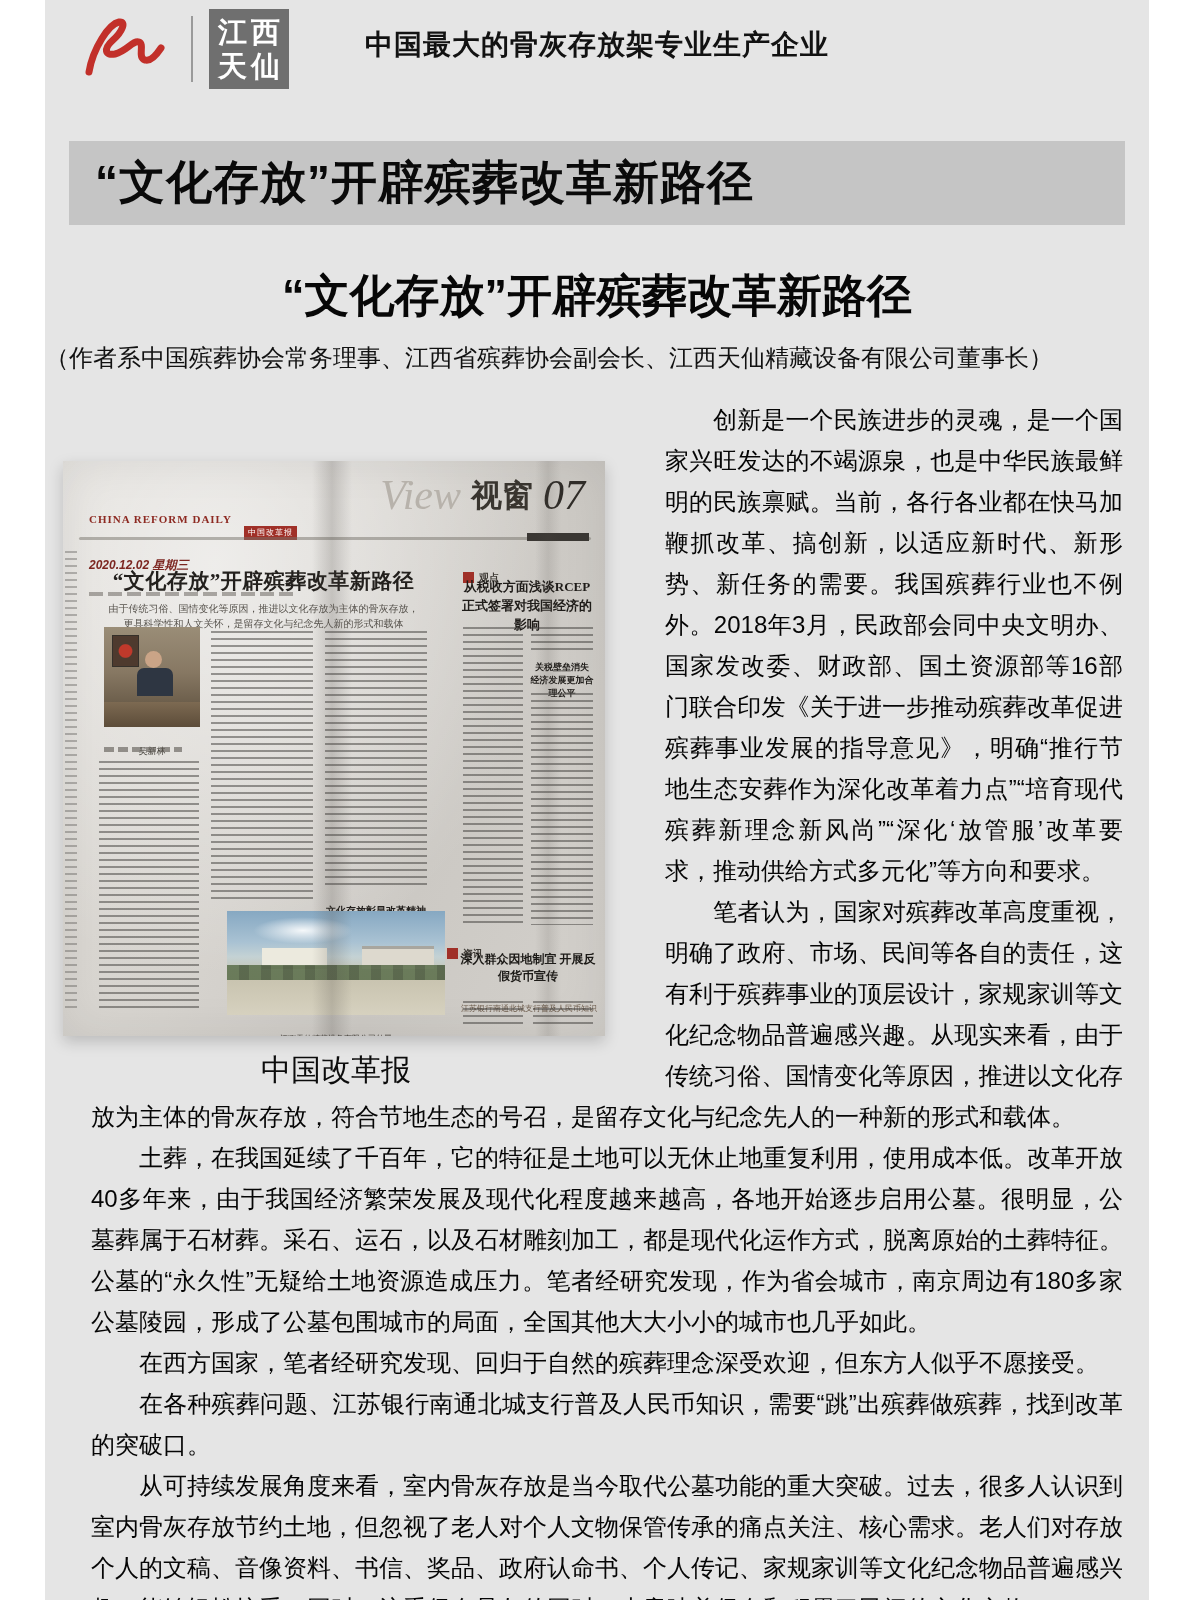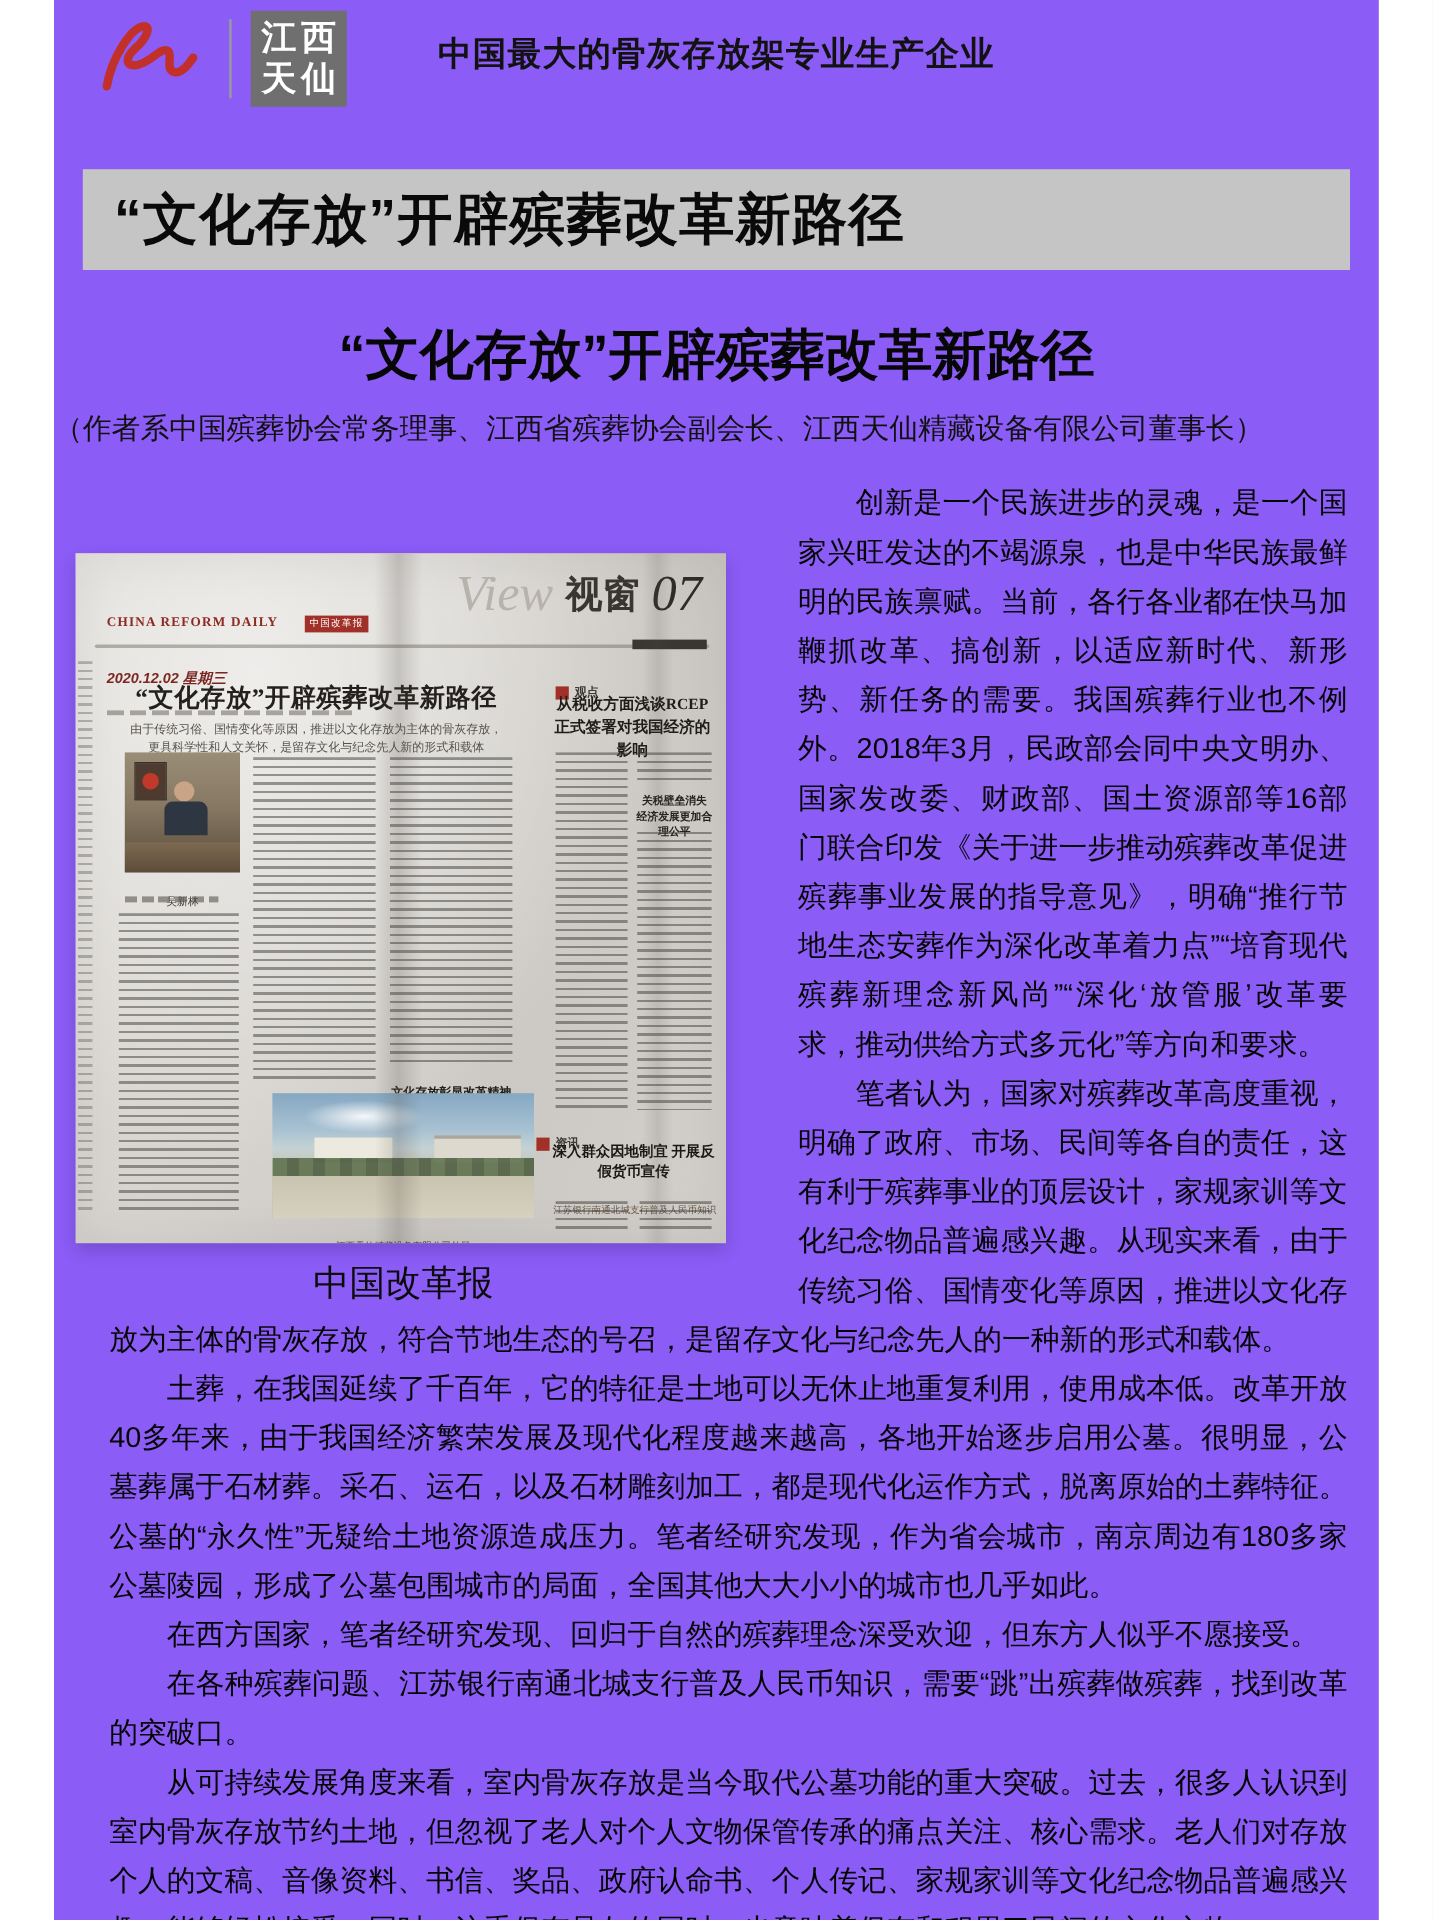--- a/index.html
+++ b/index.html
@@ -2,21 +2,21 @@
 <html lang="zh"><head>
 <meta charset="utf-8">
 <style>
   * { box-sizing: border-box; }
   html,body { margin:0; padding:0; background:#ffffff; }
   .page {
     position: relative;
     width: 1104px;
     height: 1600px;
     margin: 0 auto;
-    background: #8b5cf6;
+    background: #e5e5e5;
     overflow: hidden;
     font-family: "Liberation Sans", sans-serif;
     color: #050505;
   }
 
   
   .site-header { position: relative; height: 141px; }
   .logo-group {
     position: absolute; left: 30px; top: 8px;
     display: flex; align-items: center; gap: 16px; height: 82px;
@@ -77,21 +77,21 @@
   .np-crease {
     position: absolute; left: 46%; top: 0; width: 40px; height: 100%;
     background: linear-gradient(90deg, transparent, rgba(80,75,70,0.22) 50%, transparent);
   }
   .np-crease2 {
     position: absolute; left: 87%; top: 0; width: 26px; height: 100%;
     background: linear-gradient(90deg, transparent, rgba(80,75,70,0.14) 50%, transparent);
   }
 
   .np-mast { position: absolute; left: 26px; top: 38px; }
-  .np-mast-row { display: flex; align-items: center; gap: 22px; }
+  .np-mast-row { display: flex; align-items: flex-end; gap: 12px; }
   .np-mast-en {
     font-family: "Liberation Serif", serif; font-weight: bold;
     font-size: 11px; letter-spacing: 1px; color: #8d2a22;
   }
   .np-mast-logo {
     background: #a03028; color: #fff; font-size: 8px; line-height: 1;
     padding: 3px 4px; letter-spacing: 1px;
   }
   .np-date { margin-top: 5px; font-weight: bold; font-style: italic; font-size: 12px; color: #7c2620; }
   .np-contact {

